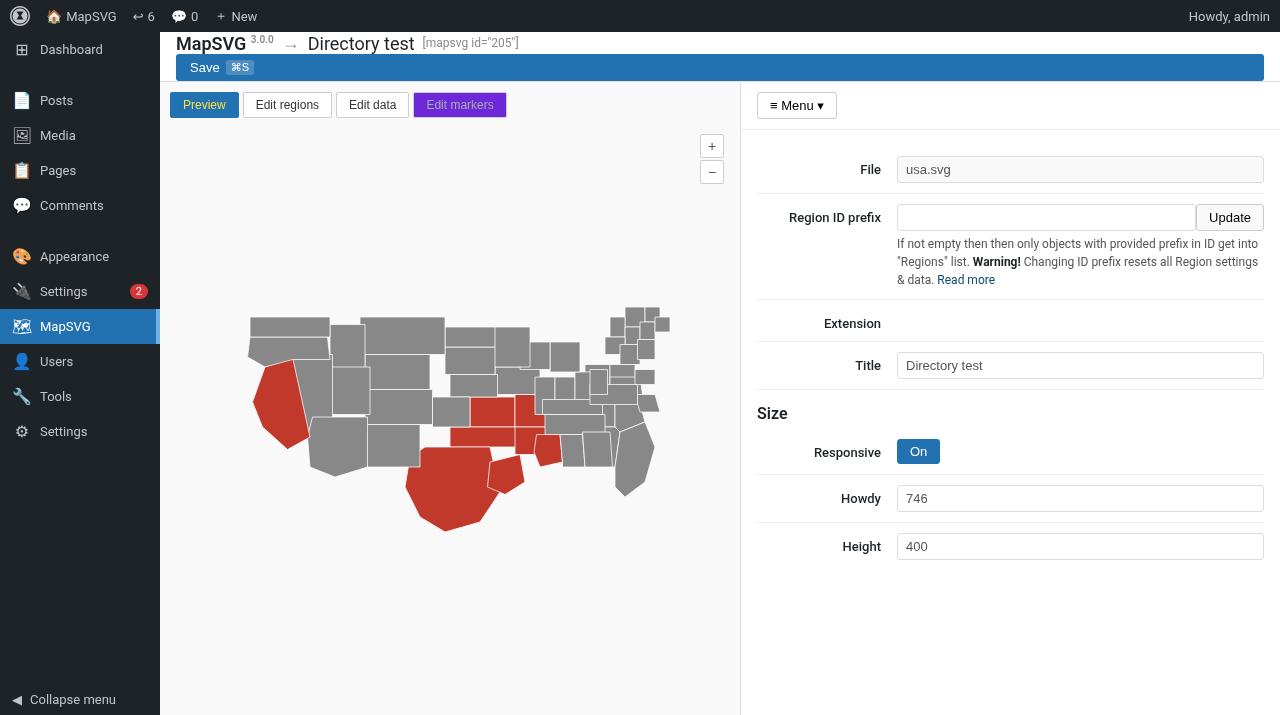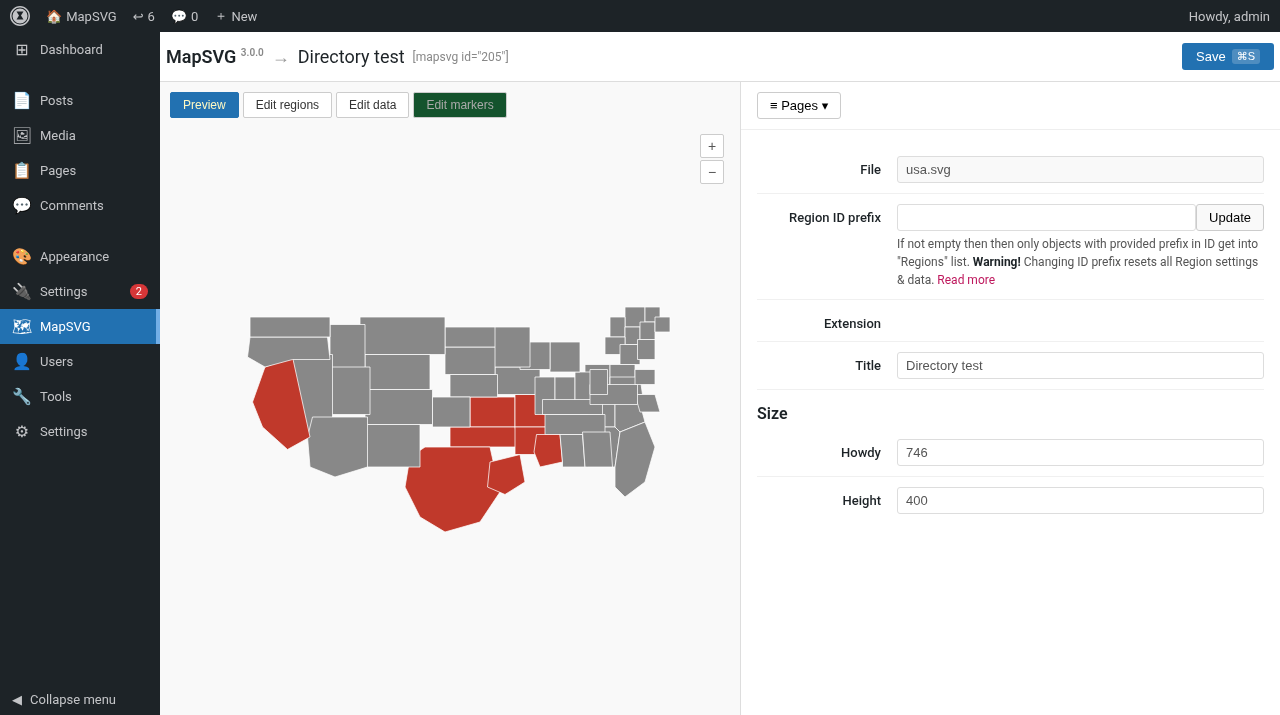--- a/index.html
+++ b/index.html
@@ -88,26 +88,26 @@
       display: flex;
       flex-direction: column;
       overflow: hidden;
       background: #f1f1f1;
     }
 
     
     #page-header {
       background: #fff;
       border-bottom: 1px solid #ddd;
-      padding: 0 6px;
+      padding: 0 16px;
       height: 50px;
       display: flex;
-      align-items: center;
       justify-content: space-between;
       flex-shrink: 0;
+      flex-direction: column;
     }
     .page-title-area { display: flex; align-items: center; gap: 8px; font-size: 18px; color: #1d2327; }
     .page-title-arrow { color: #999; }
     .page-title-map { font-weight: 600; }
     .page-title-name { font-weight: 400; }
     .page-title-shortcode { font-size: 12px; color: #888; }
     .save-btn {
       background: #2271b1;
       color: #fff;
       border: none;
@@ -152,22 +152,22 @@
     }
     .tab-btn {
       padding: 5px 12px;
       border: 1px solid #ccc;
       background: #fff;
       color: #333;
       cursor: pointer;
       font-size: 12px;
       border-radius: 2px;
     }
-    .tab-btn.active { background: #2271b1; color: #fef9c3; border-color: #2271b1; }
-    .tab-btn.disabled { color: #aaa; background: #14532d; cursor: default; }
+    .tab-btn.active { background: #2271b1; color: #fde047; border-color: #2271b1; }
+    .tab-btn.disabled { color: #aaa; background: #6d28d9; cursor: default; }
 
     
     #map-container {
       flex: 1;
       position: relative;
       overflow: hidden;
       display: flex;
       align-items: center;
       justify-content: center;
       background: #f9f9f9;
@@ -283,21 +283,21 @@
       font-size: 13px;
       white-space: nowrap;
     }
     .form-help {
       font-size: 12px;
       color: #555;
       margin-top: 4px;
       line-height: 1.5;
     }
     .form-help strong { color: #1d2327; }
-    .form-help a { color: #be185d; text-decoration: none; }
+    .form-help a { color: #0c4a6e; text-decoration: none; }
     .section-heading {
       font-size: 16px;
       font-weight: 600;
       color: #1d2327;
       padding: 14px 0 6px 0;
     }
     .toggle-btn {
       padding: 4px 12px;
       border: 1px solid #ccc;
       border-radius: 3px;
@@ -530,21 +530,21 @@
 
               <path d="M445,260 L520,260 L520,320 L445,320 Z" fill="#888"></path>
             </g>
           </svg>
         </div>
       </div>
 
       <div id="settings-panel">
 
         <div id="menu-bar">
-          <button class="menu-btn">≡ Pages ▾</button>
+          <button class="menu-btn">≡ Menu ▾</button>
         </div>
 
         <div id="settings-form">
 
           <div class="form-row">
             <div class="form-label">File</div>
             <div class="form-control-area">
               <input type="text" class="form-input" readonly="" value="usa.svg" style="">
             </div>
           </div>
@@ -569,20 +569,26 @@
           <div class="form-row">
             <div class="form-label">Title</div>
             <div class="form-control-area">
               <input type="text" class="form-input" value="Directory test" style="">
             </div>
           </div>
 
 
           <div class="section-heading">Size</div>
 
+          <div class="form-row">
+            <div class="form-label">Responsive</div>
+            <div class="form-control-area">
+              <button class="toggle-btn on">On</button>
+            </div>
+          </div>
 
           <div class="form-row">
             <div class="form-label">Howdy</div>
             <div class="form-control-area">
               <input type="text" class="form-input" value="746" style="">
             </div>
           </div>
 
           <div class="form-row">
             <div class="form-label">Height</div>

